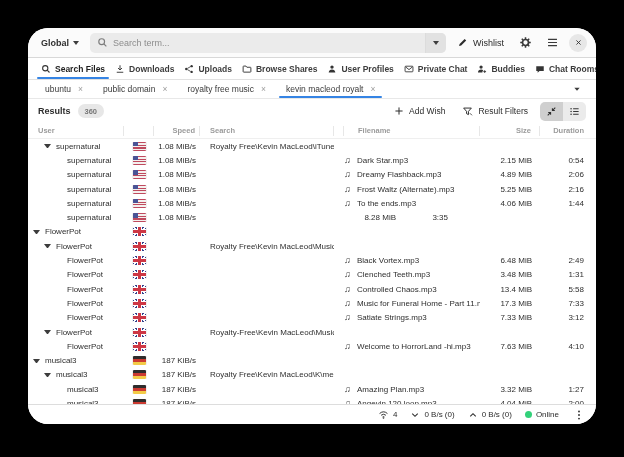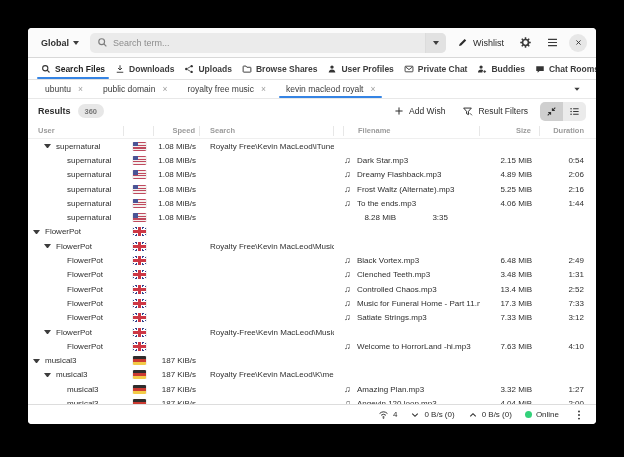--- a/index.html
+++ b/index.html
@@ -1,19 +1,19 @@
 <!DOCTYPE html>
 <html style="--accent: #3584e4; --online: #33d17a;"><head>
 <meta charset="utf-8">
 <style>
   *{box-sizing:border-box;margin:0;padding:0}
   html,body{width:624px;height:457px}
   body{background:#000;font-family:"Liberation Sans",sans-serif;position:relative;overflow:hidden}
   .window{position:absolute;left:28px;top:28px;width:568px;height:396px;background:#fff;
-    border-radius:4px;box-shadow:0 10px 28px rgba(0,0,0,.65);display:flex;flex-direction:column;overflow:hidden}
+    border-radius:20px;box-shadow:0 10px 28px rgba(0,0,0,.65);display:flex;flex-direction:column;overflow:hidden}
   svg.ic{display:block}
   
   .headerbar{flex:0 0 30px;display:flex;align-items:center;gap:7px;padding:0 9px;
     background:#fbfbfb;border-bottom:1px solid #d8d8d8}
   .scope-btn{display:flex;align-items:center;gap:4px;font-size:9px;font-weight:700;color:#303030;padding:3px 4px;border-radius:4px;cursor:default}
   .caret{width:0;height:0;border-left:3.5px solid transparent;border-right:3.5px solid transparent;border-top:4.5px solid #3e3e3e}
   .search-entry{flex:1;height:20px;background:#ebebeb;border-radius:5px;display:flex;align-items:center;gap:5px;padding-left:7px;overflow:hidden}
   .search-entry .ph{font-size:9px;color:#8d8d8d}
   .entry-caret{margin-left:auto;width:21px;height:20px;background:#e2e2e2;display:flex;align-items:center;justify-content:center;border-left:1px solid #dcdcdc}
   .hb-btn{display:flex;align-items:center;gap:5px;font-size:9px;font-weight:400;color:#2c2c2c;padding:3px 4px}
@@ -547,21 +547,21 @@
         <span class="flagbox gb"></span>
       </div>
       <div class="c speed"></div>
       <div class="c folder"></div>
       <div class="c queue"></div>
       <div class="c fname">
         <span class="note"></span>
         <span class="txt">Controlled Chaos.mp3</span>
       </div>
       <div class="c size">13.4 MiB</div>
-      <div class="c dur">2:52</div>
+      <div class="c dur">5:58</div>
     </div>
       <div class="row lv3 noexp">
       <div class="c user">
         <span class="exp"></span>
         <span class="utxt">FlowerPot</span>
       </div>
       <div class="c flag">
         <span class="flagbox gb"></span>
       </div>
       <div class="c speed"></div>

